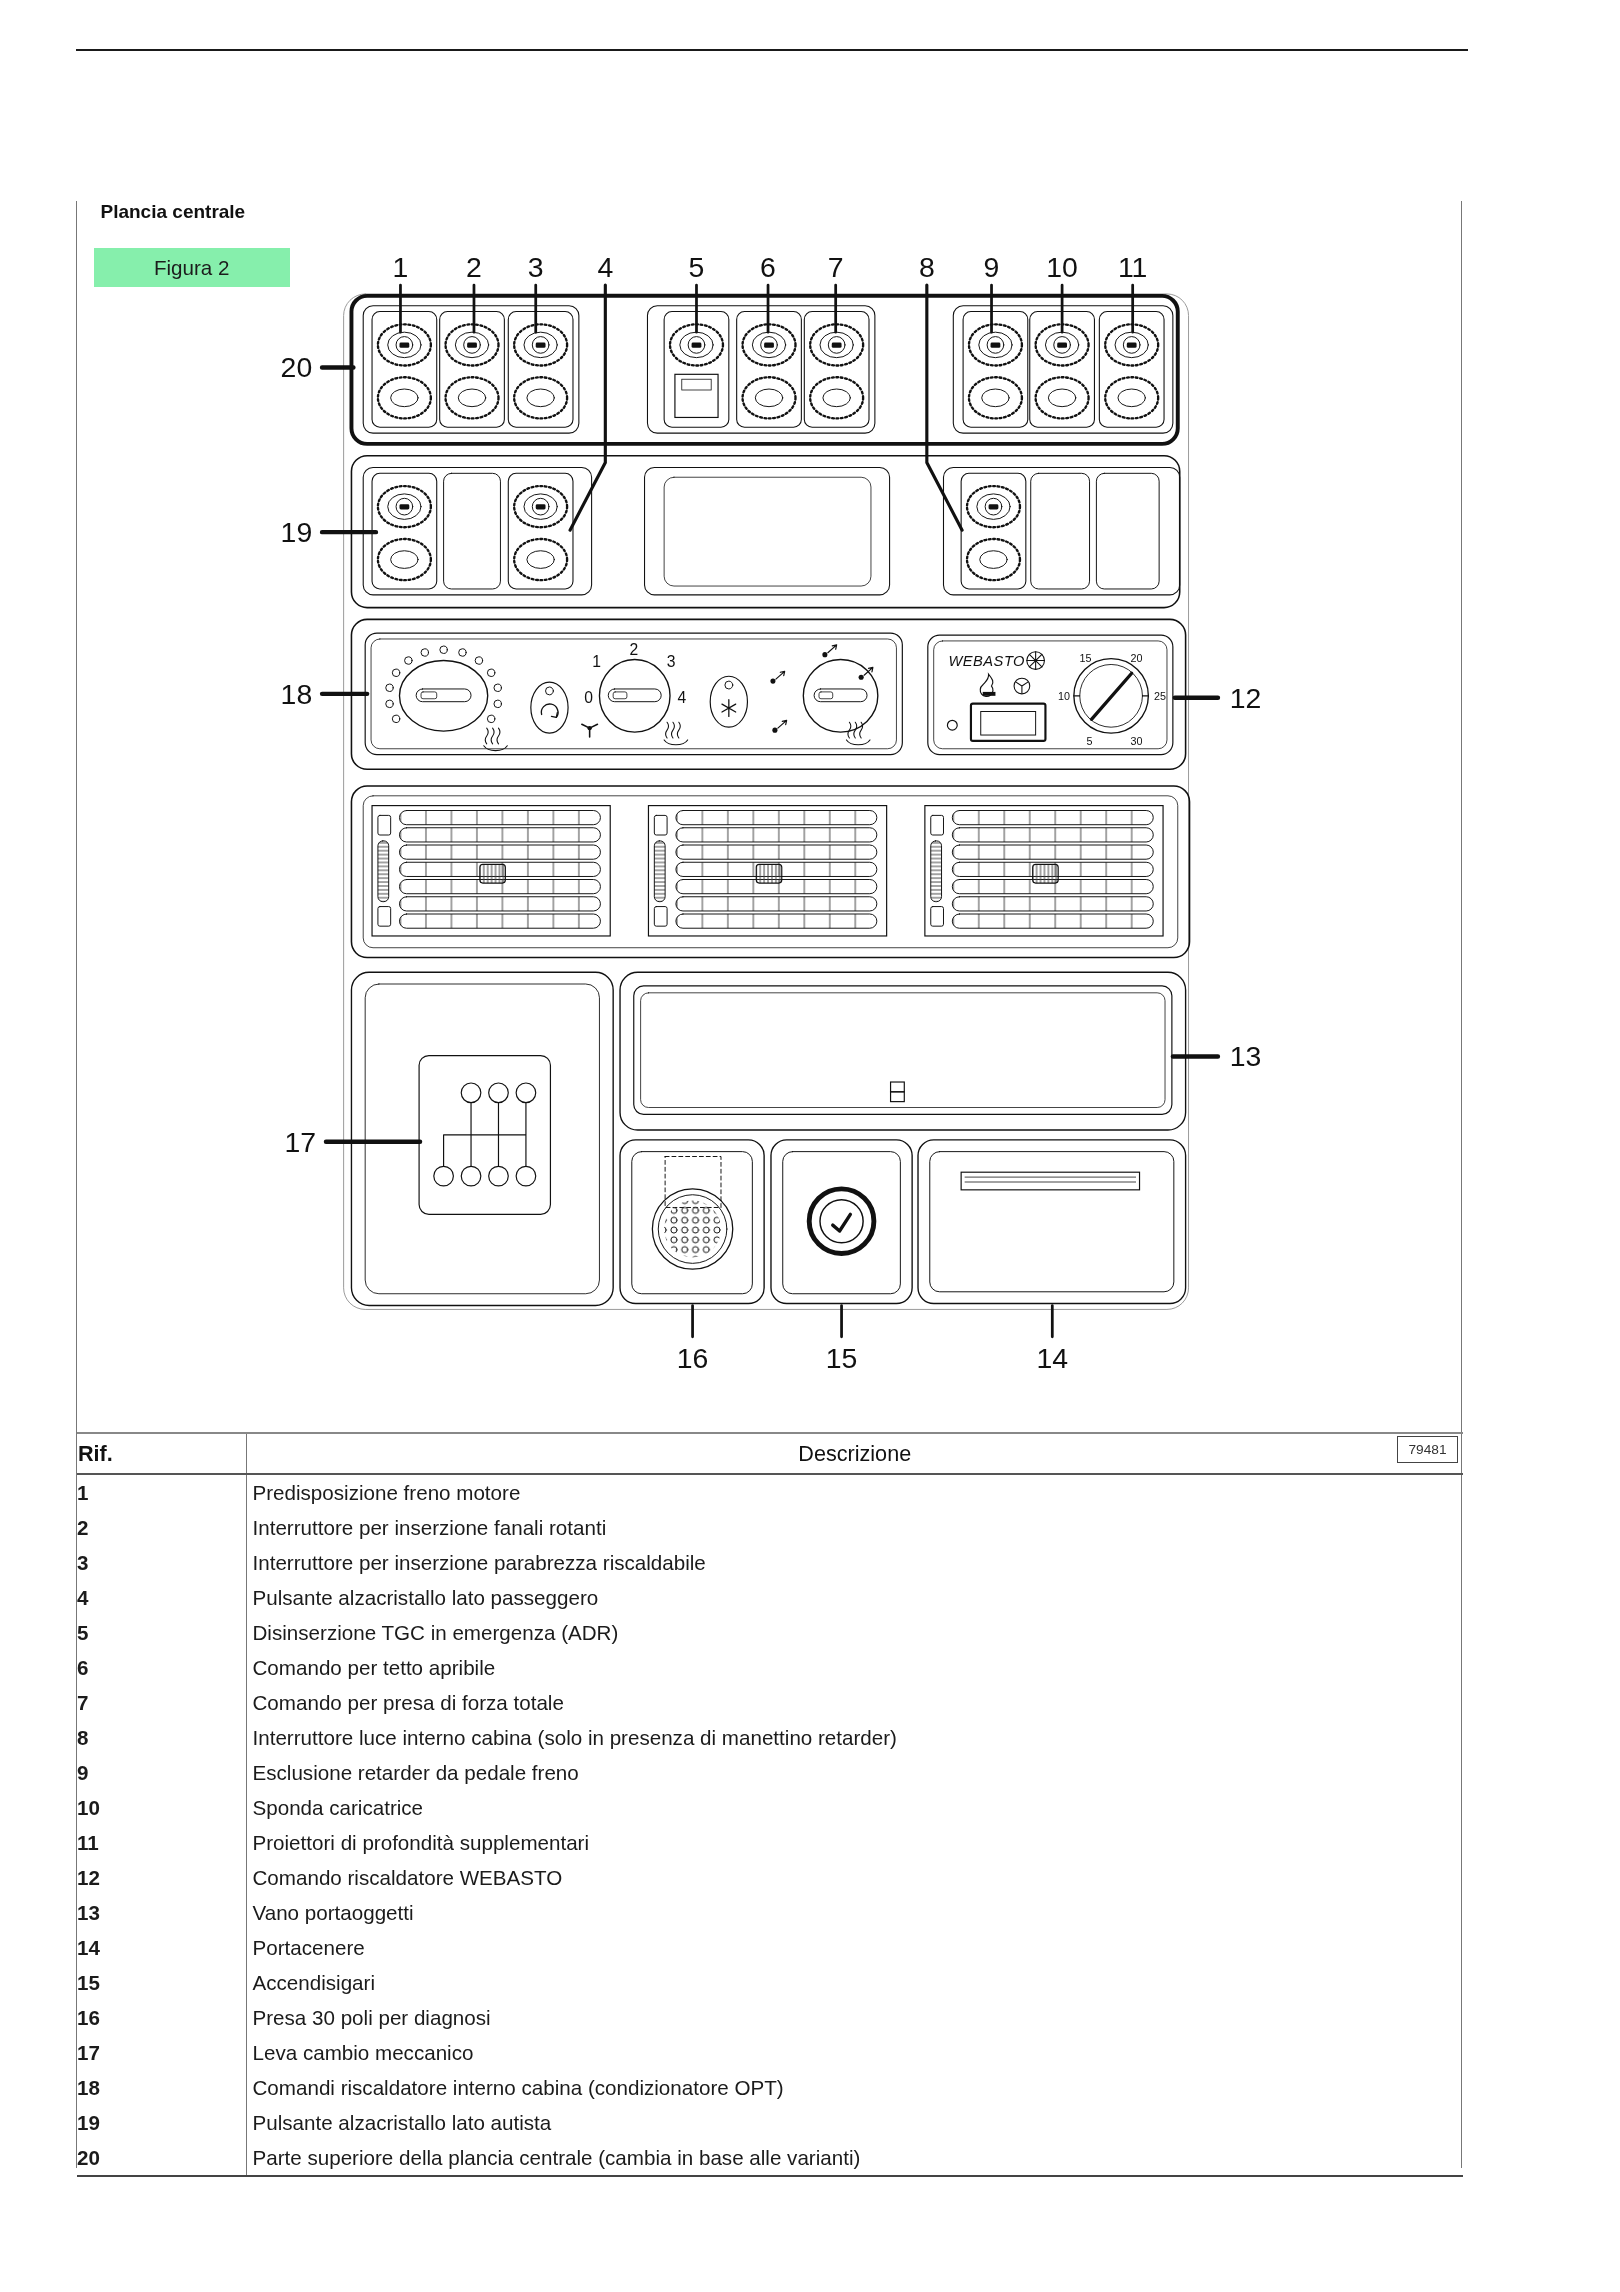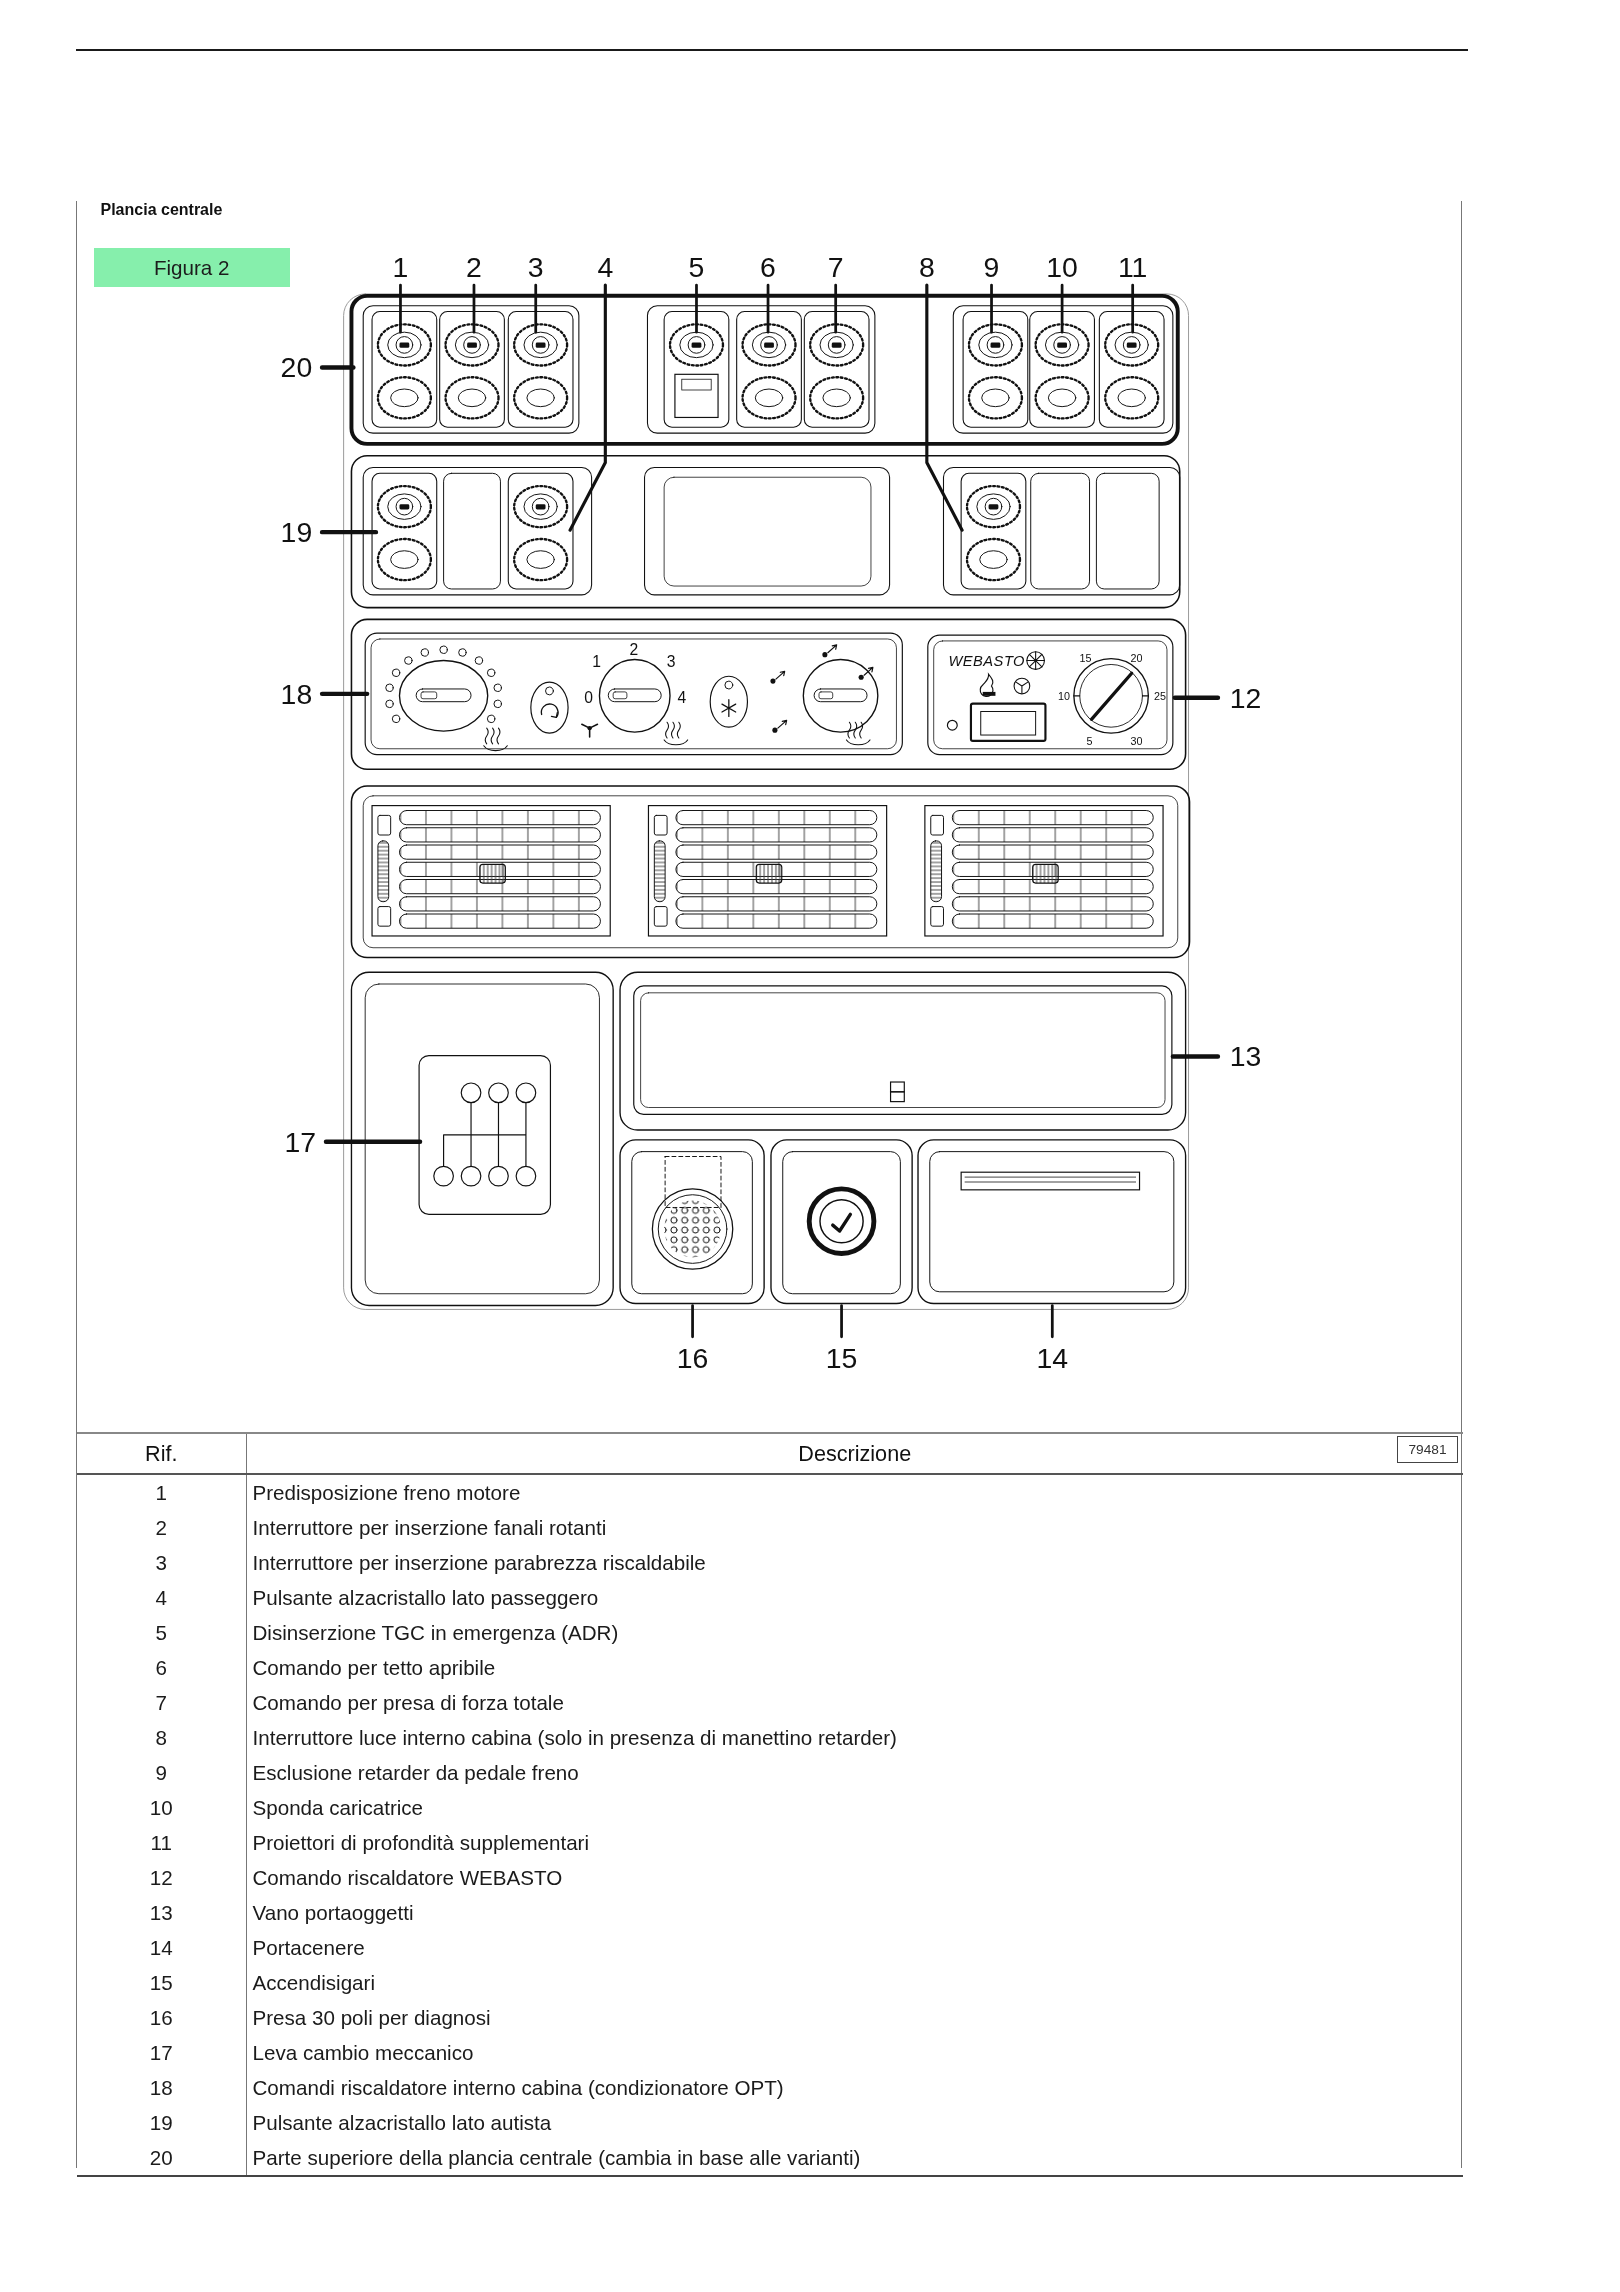--- a/index.html
+++ b/index.html
@@ -7,34 +7,34 @@
         font-family:"Liberation Sans",sans-serif;color:#1a1a1a;overflow:hidden;}
   
   .hdr-rule{position:absolute;left:76px;top:49px;width:1392px;height:2px;background:#1a1a1a;}
   .hdr{position:absolute;left:76px;top:67px;width:1386px;height:33px;}
   .hdr-sec{position:absolute;left:13.7px;top:2px;font-size:21.6px;font-weight:bold;letter-spacing:0.5px;}
   .hdr-title{position:absolute;left:88px;top:5.9px;font-size:17.6px;letter-spacing:1.6px;color:#3a3a3a;}
   .hdr-right{position:absolute;right:0;top:3.9px;font-size:17.6px;color:#3a3a3a;font-variant:small-caps;letter-spacing:0.4px;}
   
   .content-box{position:absolute;left:76px;top:201px;width:1386px;height:1967px;
                border-left:1.5px solid #777;border-right:1.5px solid #777;box-sizing:border-box;}
-  .fig-heading{position:absolute;left:23.5px;top:0px;margin:0;font-size:16px;font-weight:bold;color:#111;text-align:center;}
+  .fig-heading{position:absolute;left:23.5px;top:0px;margin:0;font-size:19px;font-weight:bold;color:#111;text-align:center;}
   .fig-label{position:absolute;left:16.7px;top:47px;width:196px;height:39px;background:#86efac;
              display:flex;align-items:center;justify-content:center;font-size:20.6px;color:#1c1c1c;}
   .fig-code{position:absolute;left:1320px;top:1235px;width:59px;height:24.5px;border:1.5px solid #444;
             display:flex;align-items:center;justify-content:center;font-size:13.7px;color:#333;}
   svg text{font-family:"Liberation Sans",sans-serif;}
   
   .desc-table{position:absolute;left:0;top:1231px;width:1386px;border-collapse:collapse;table-layout:fixed;
               border-top:2.9px double #888;border-bottom:2.5px solid #444;}
   .desc-table th{height:37px;font-size:21.6px;font-weight:400;color:#111;
                  border-bottom:2.9px double #555;}
   .desc-table col.c-ref{width:169px;}
   .desc-table td{height:35px;padding:0;vertical-align:middle;font-size:20.6px;color:#1b1b1b;}
-  .desc-table td.ref,.desc-table th.ref{text-align:center;border-right:1.5px solid #777;font-weight:400;}
+  .desc-table td.ref,.desc-table th.ref{text-align:left;border-right:1.5px solid #777;font-weight:700;}
   .desc-table td.desc{padding-left:6px;}
   
   .footer{position:absolute;left:76px;top:2180px;width:1386px;display:flex;justify-content:space-between;
           font-size:17px;color:#2a2a2a;}
 </style>
 </head>
 <body>
 
 <div class="page">
 

